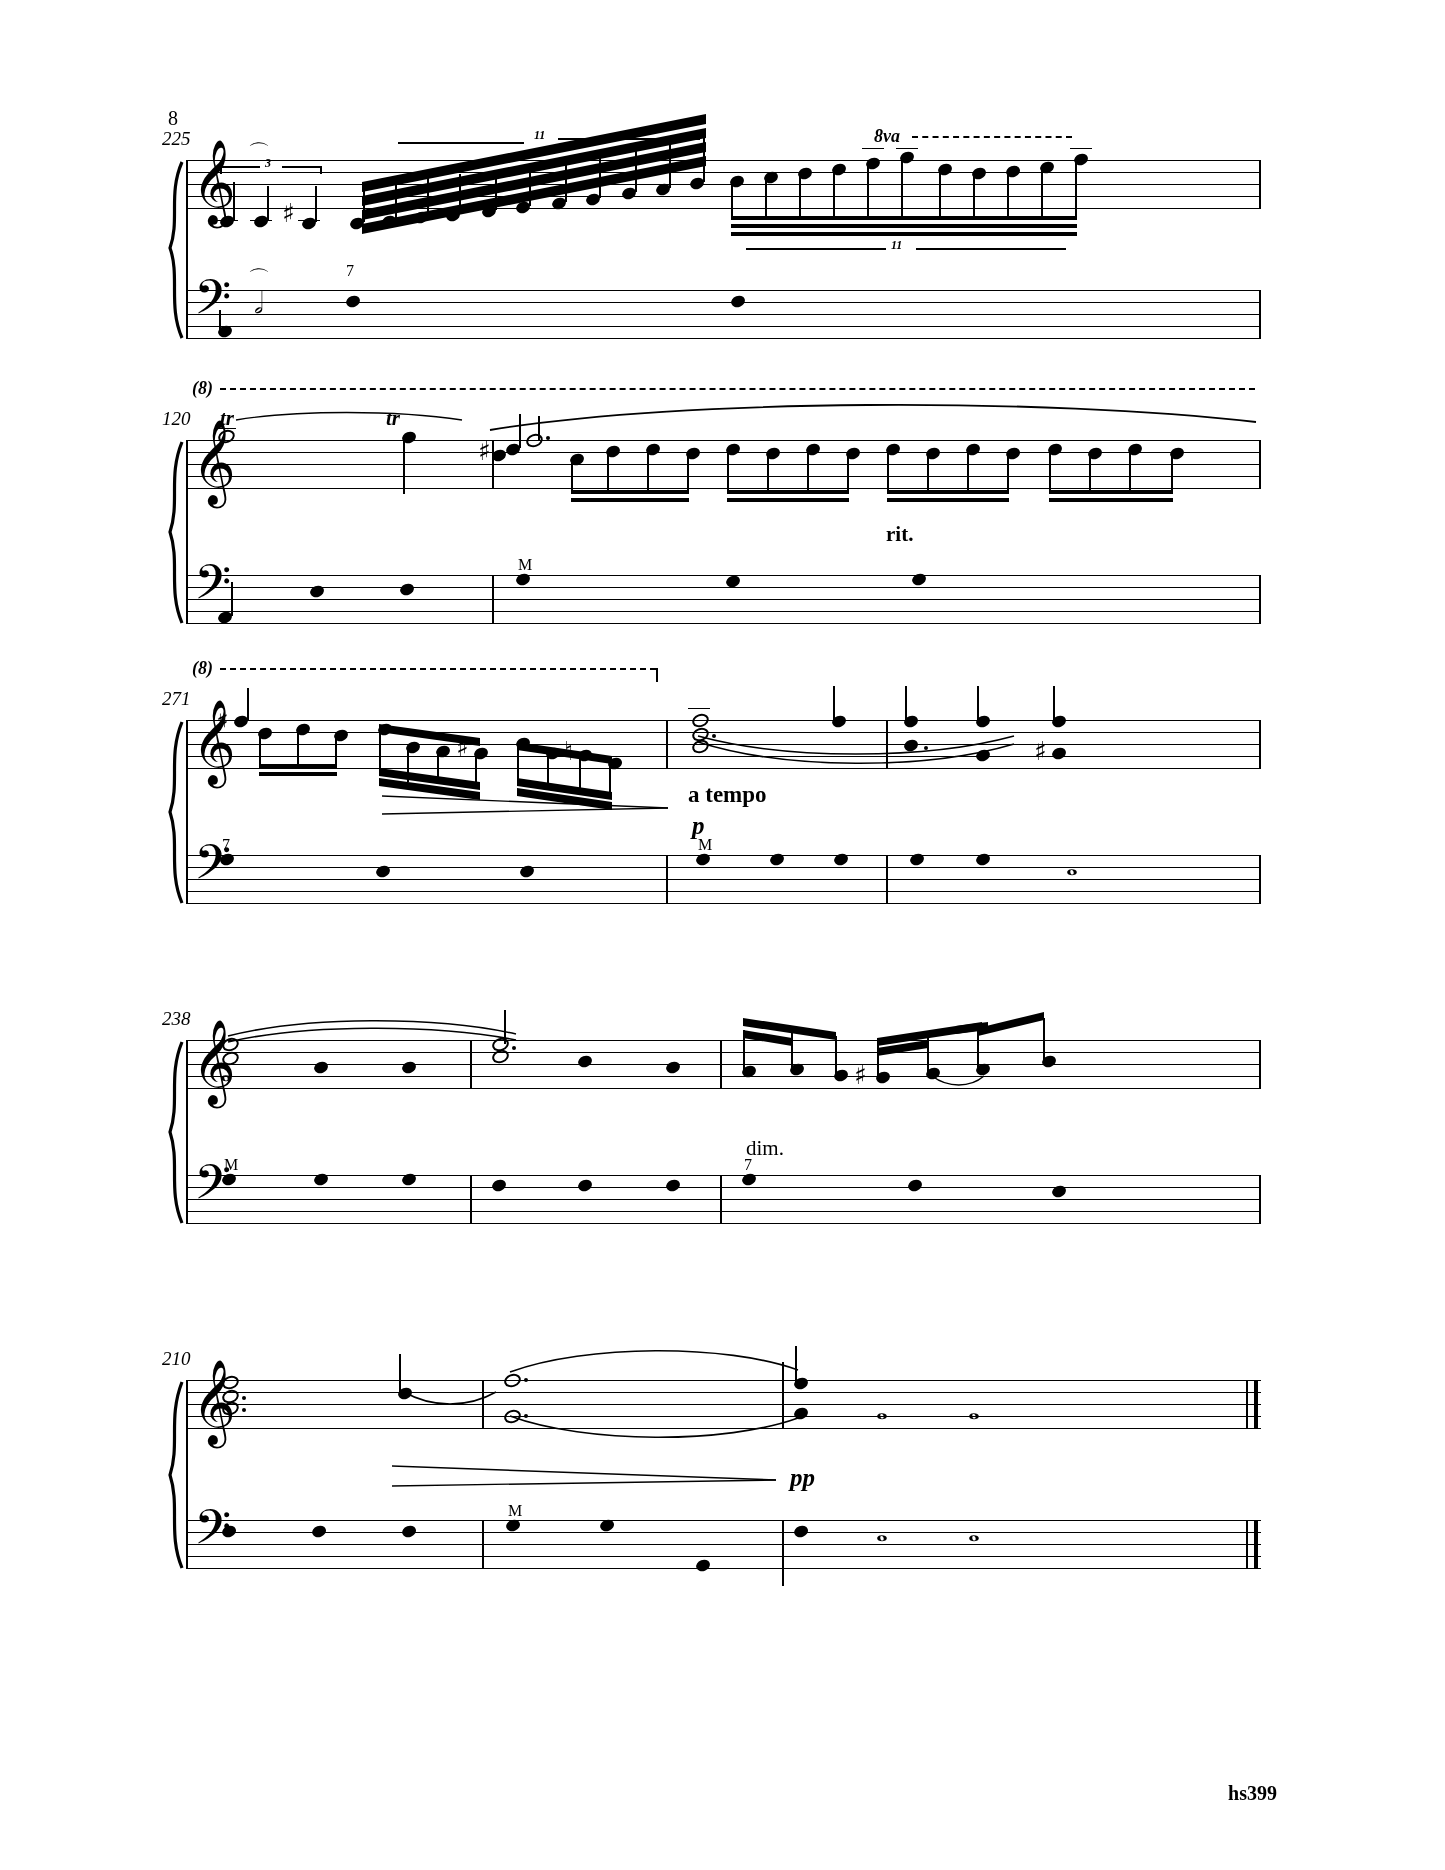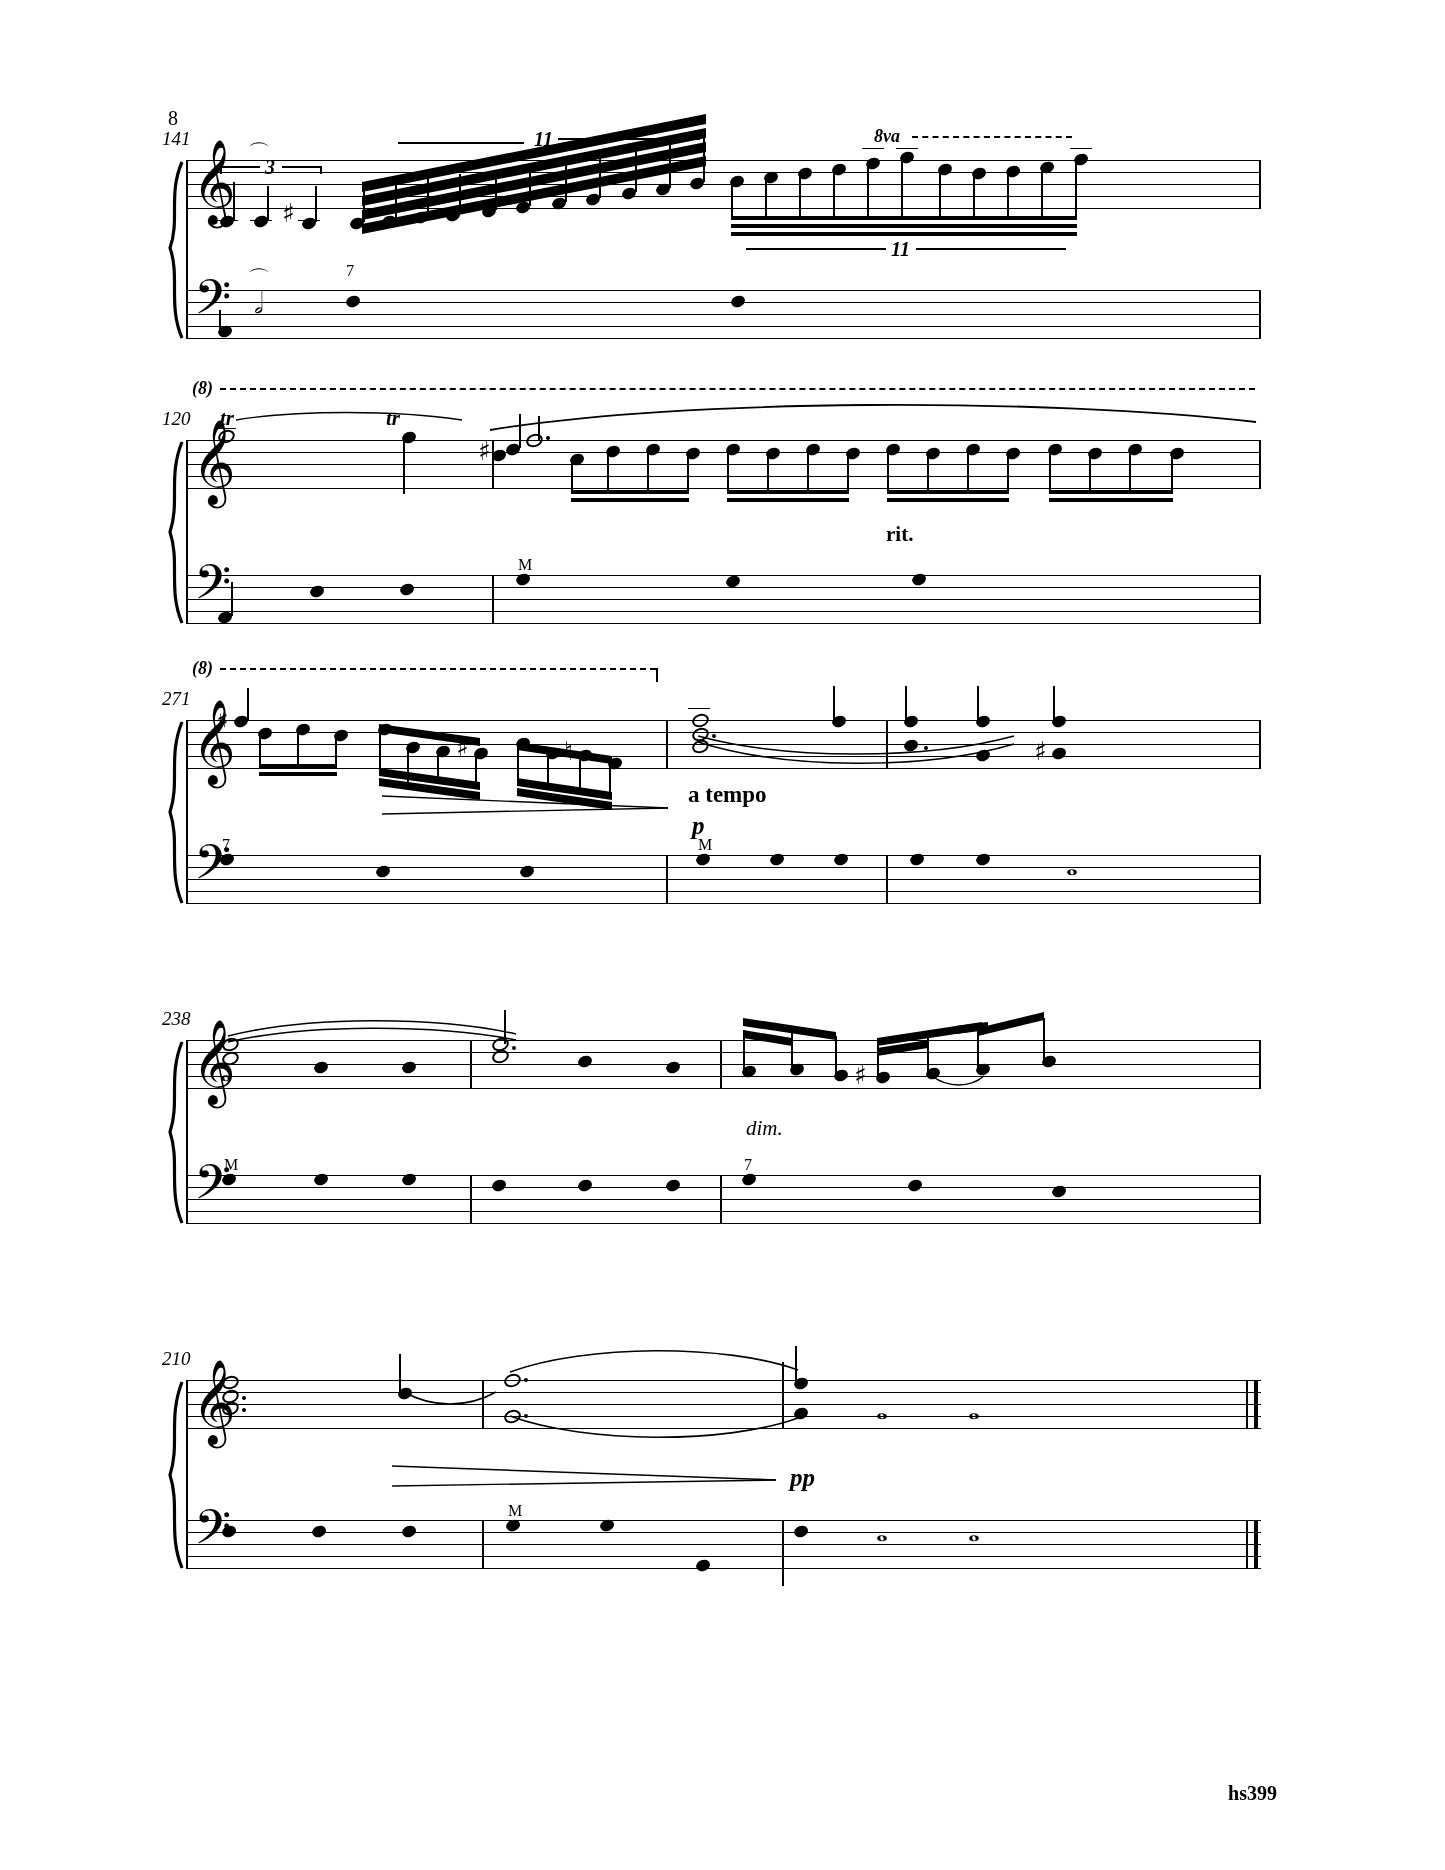--- a/index.html
+++ b/index.html
@@ -178,21 +178,21 @@
   .rest {
     position: absolute;
     font-family: "DejaVu Sans", sans-serif;
     font-size: 30px;
     line-height: 1;
   }
   .tuplet {
     position: absolute;
     font-style: italic;
     font-weight: bold;
-    font-size: 20px;
+    font-size: 12px;
     font-family: "Liberation Serif", serif;
   }
   .bracketline {
     position: absolute;
     height: 1.6px;
     background: #000;
   }
   .fermata {
     position: absolute;
     font-family: "DejaVu Sans", sans-serif;
@@ -219,21 +219,21 @@
 
     <div class="staff" style="top:0px;">
       <div class="line"></div>
         <div class="line"></div>
       <div class="line"></div>
         <div class="line"></div>
       <div class="line"></div>
     </div>
     <div class="clef treble" style="left:6px;top:-16px;">𝄞</div>
 
-    <div class="measnum" style="left:-24px;top:-32px;">141</div>
+    <div class="measnum" style="left:-24px;top:-32px;">225</div>
 
     <div class="fermata" style="left:62px;top:-22px;">⌒</div>
     <div class="tuplet" style="left:79px;top:-4px;">3</div>
     <div class="bracketline" style="left:34px;top:6px;width:40px;"></div>
     <div class="bracketline" style="left:96px;top:6px;width:40px;"></div>
     <div class="vtick" style="left:34px;top:6px;height:8px;"></div>
     <div class="vtick" style="left:134px;top:6px;height:8px;"></div>
 
     <div class="nh" style="left:34px;top:56px;"></div>
     <div class="ledger" style="left:30px;top:48px;width:22px;"></div>
@@ -638,21 +638,21 @@
     </svg>
     <svg class="slursvg" style="left:744px;top:34px;" width="60" height="20">
       <path d="M2 2 C18 14, 40 14, 54 2" stroke="#000" stroke-width="1.5" fill="none"></path>
     </svg>
     <div class="nh" style="left:856px;top:16px;"></div>
     <div class="stem" style="left:857px;top:-22px;height:42px;"></div>
     <svg class="slursvg" style="left:790px;top:-30px;" width="90" height="30">
       <polygon points="2,18 68,2 68,10 2,26" fill="#000"></polygon>
     </svg>
 
-    <div class="txt" style="left:560px;top:76px;font-style:italic;">dim.</div>
+    <div class="txt" style="left:560px;top:96px;">dim.</div>
 
     <div class="staff" style="top:135px;">
       <div class="line"></div>
         <div class="line"></div>
       <div class="line"></div>
         <div class="line"></div>
       <div class="line"></div>
     </div>
     <div class="clef bass" style="left:8px;top:119px;">𝄢</div>
 

